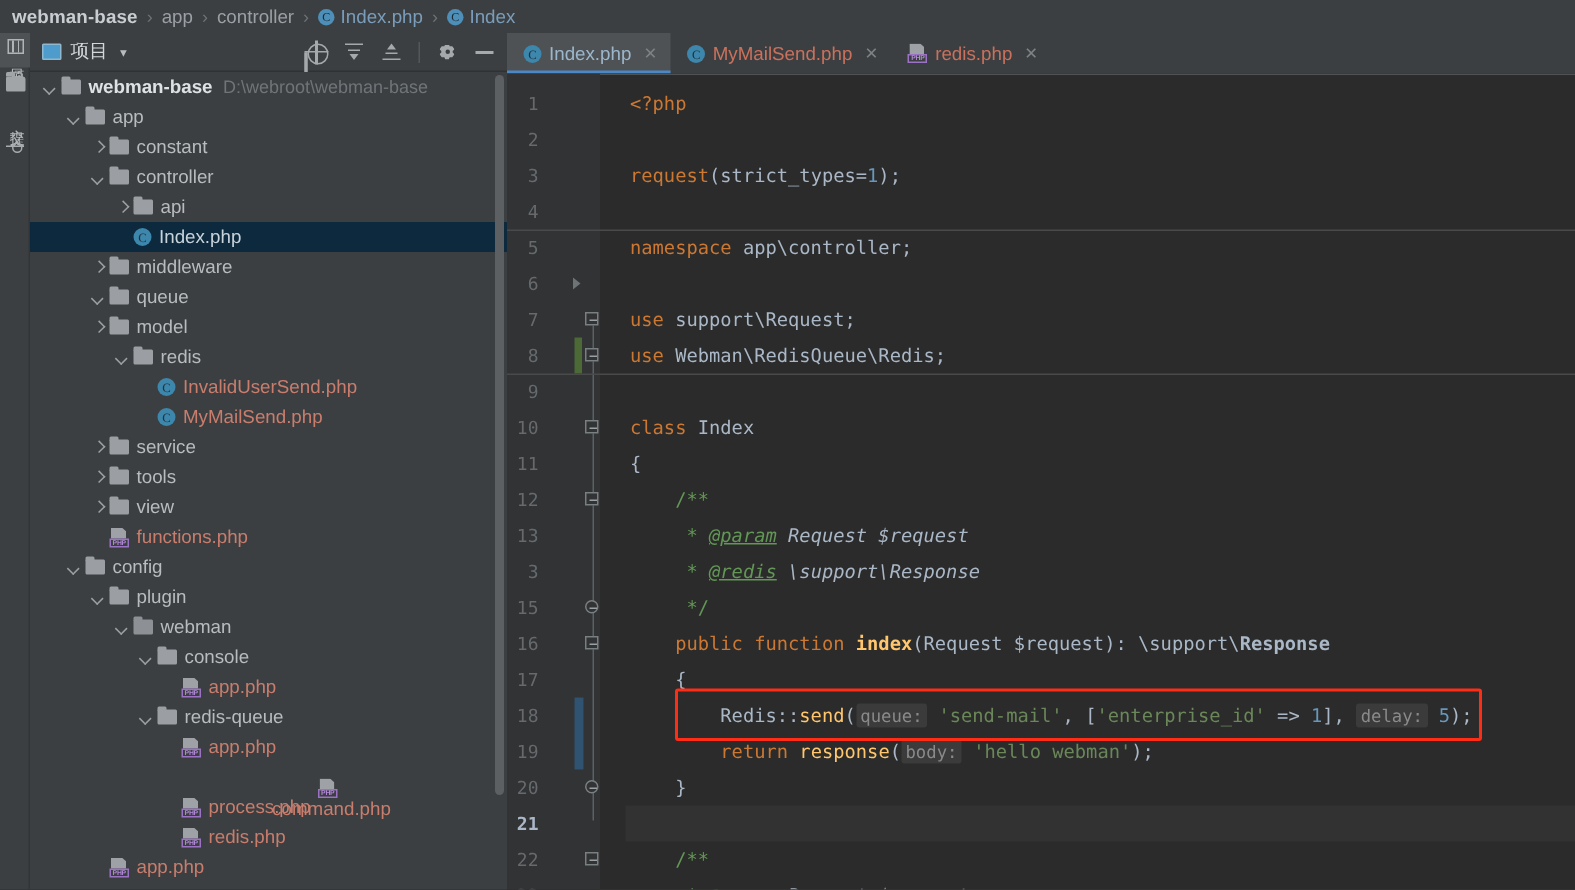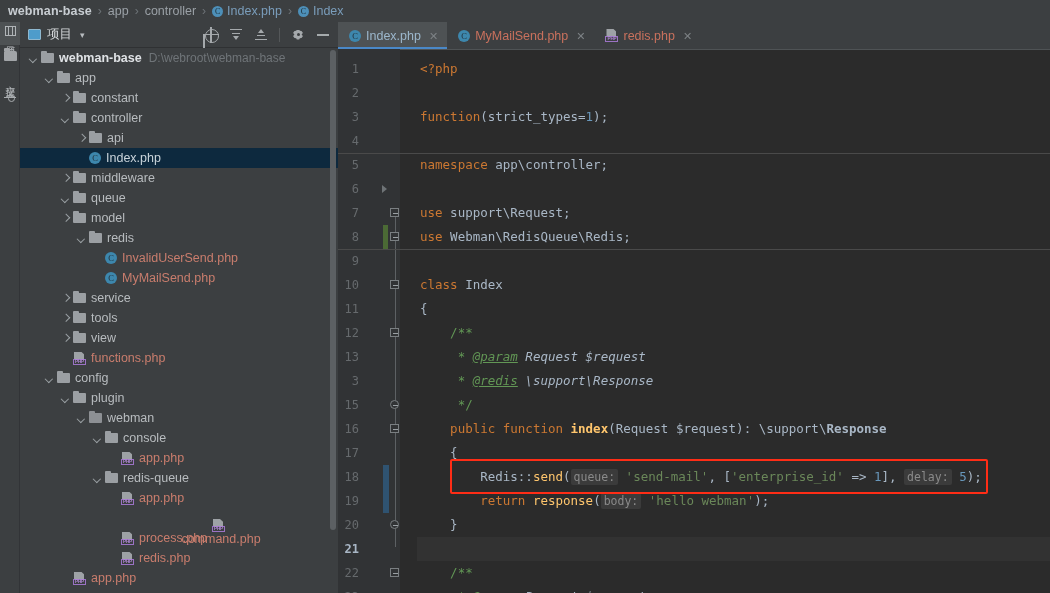--- a/index.html
+++ b/index.html
@@ -569,21 +569,21 @@
         <div class="fbox" style="top: 375px;"></div>
         <div class="fbox circ" style="top: 471px;"></div>
         <div class="fbox" style="top: 519px;"></div>
         <div class="fbox tri" style="top: 135px; left: -9px;"></div>
       </div>
     <div class="codearea" id="codearea">
         <div class="divline" style="top: 104px; left: -62px; width: 774px;"></div>
         <div class="divline" style="top: 200px; left: -62px; width: 774px;"></div>
         <div class="cline" style="top: 8px;"><span class="k">&lt;?php</span></div>
         <div class="cline" style="top: 32px;"></div>
-        <div class="cline" style="top: 56px;"><span class="k">function</span><span class="def">(strict_types=</span><span class="num">1</span><span class="def">);</span></div>
+        <div class="cline" style="top: 56px;"><span class="k">request</span><span class="def">(strict_types=</span><span class="num">1</span><span class="def">);</span></div>
         <div class="cline" style="top: 80px;"></div>
         <div class="cline" style="top: 104px;"><span class="k">namespace</span><span class="def"> app\controller;</span></div>
         <div class="cline" style="top: 128px;"></div>
         <div class="cline" style="top: 152px;"><span class="k">use</span><span class="def"> support\Request;</span></div>
         <div class="cline" style="top: 176px;"><span class="k">use</span><span class="def"> Webman\RedisQueue\Redis;</span></div>
         <div class="cline" style="top: 200px;"></div>
         <div class="cline" style="top: 224px;"><span class="k">class</span><span class="def"> Index</span></div>
         <div class="cline" style="top: 248px;"><span class="def">{</span></div>
         <div class="cline" style="top: 272px;"><span class="cmt">    /**</span></div>
         <div class="cline" style="top: 296px;"><span class="cmt">     * </span><span class="tag">@param</span><span class="ital"> Request $request</span></div>

